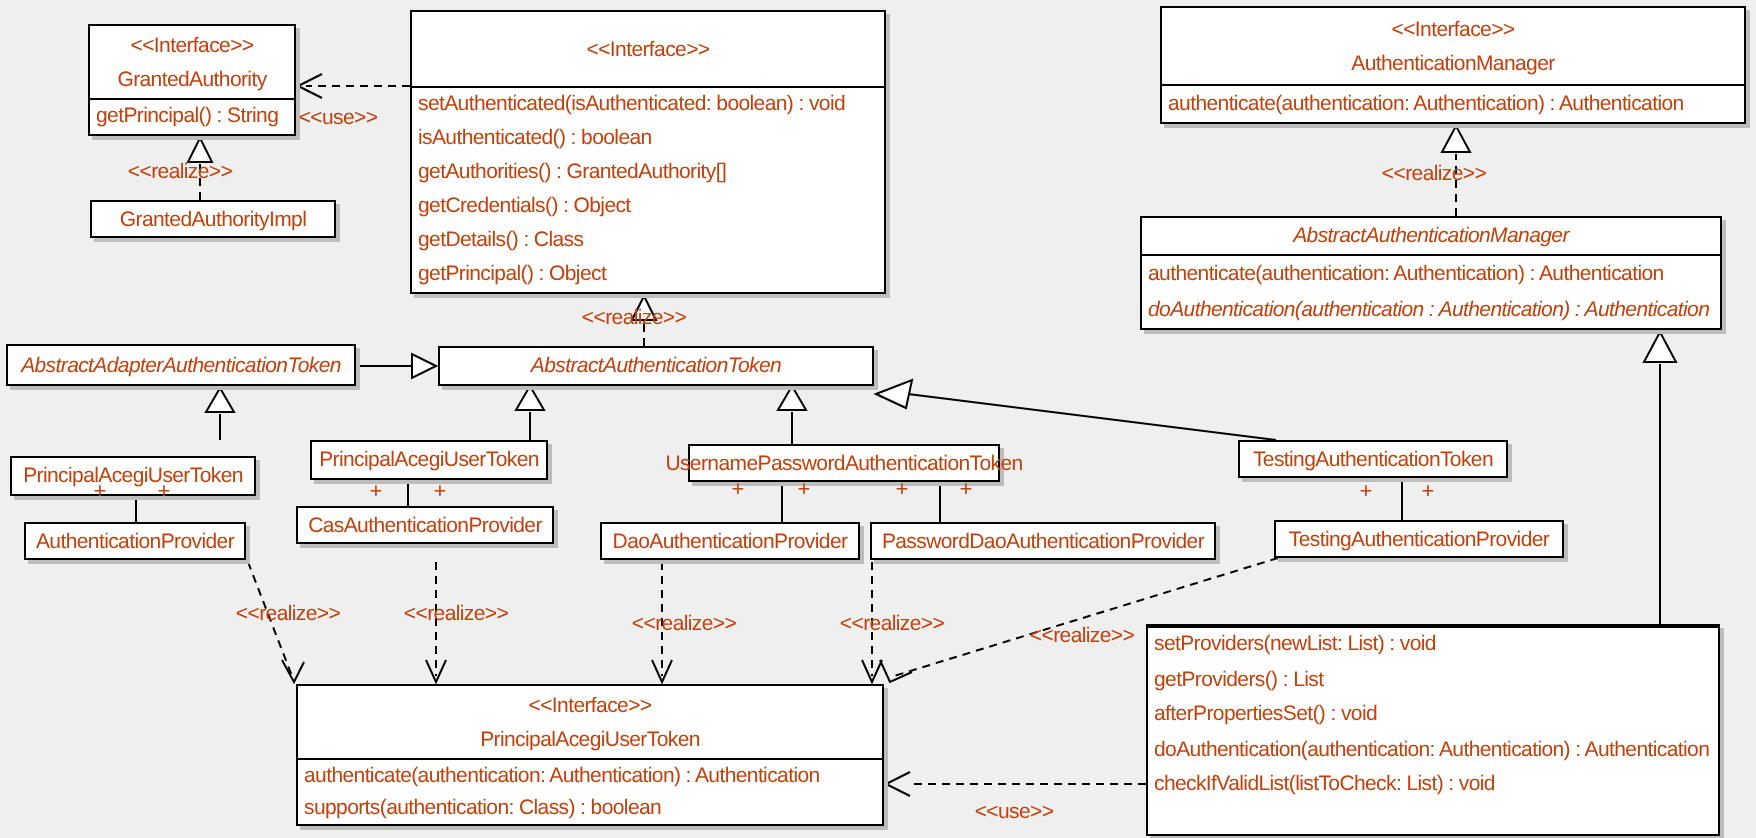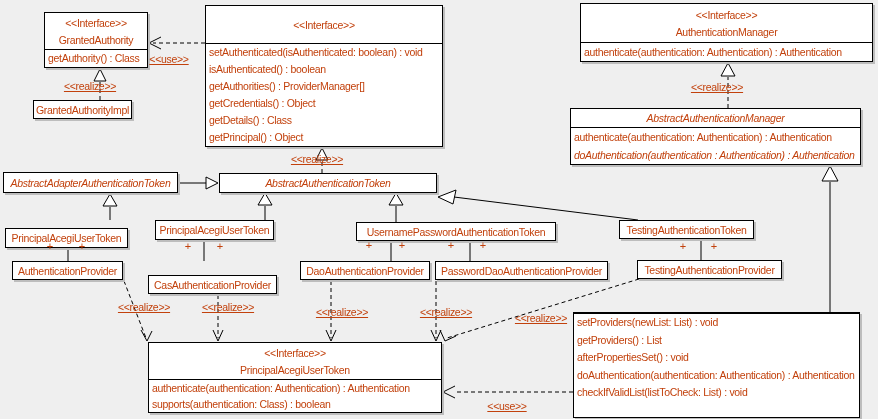--- a/index.html
+++ b/index.html
@@ -20,21 +20,20 @@
   .hd { display:flex; flex-direction:column; justify-content:center; text-align:center; }
   .st { line-height:18px; }
   .nm { line-height:16px; white-space:nowrap; }
   .it { font-style:italic; }
   .cmp { border-top:1px solid #000; }
   .m { line-height:var(--lh,17px); height:var(--lh,17px); padding-left:3px; white-space:nowrap; overflow:visible; }
   .lbl {
     position:absolute; transform:translate(-50%,-50%);
     font-size:10.5px; letter-spacing:-0.3px; white-space:nowrap;
     font-family:"Liberation Sans", sans-serif;
-    text-decoration:underline;
   }
   .plus {
     position:absolute; transform:translate(-50%,-50%);
     font-size:11px; font-family:"Liberation Sans", sans-serif;
   }
 </style>
 </head>
 <body>
 
 <div class="stage">
@@ -90,36 +89,36 @@
       <polyline points="440,330 445,341 456,336"></polyline>
     </g>
   </svg>
 
   <div class="box" style="left:44px;top:12px;width:104px;height:56px">
     <div class="hd" style="height:36px">
       <div class="st">&lt;&lt;Interface&gt;&gt;</div>
       <div class="nm">GrantedAuthority</div>
     </div>
     <div class="cmp" style="--lh:17px">
-      <div class="m">getAuthority() : Class</div>
-    </div>
-  </div>
-
-  <div class="box name-only" style="left:33px;top:100px;width:99px;height:19px">
+      <div class="m">getPrincipal() : String</div>
+    </div>
+  </div>
+
+  <div class="box name-only" style="left:45px;top:100px;width:123px;height:19px">
     <span class="nm">GrantedAuthorityImpl</span>
   </div>
 
   <div class="box" style="left:205px;top:5px;width:238px;height:142px">
     <div class="hd" style="height:37px">
       <div class="st">&lt;&lt;Interface&gt;&gt;</div>
     </div>
     <div class="cmp" style="--lh:17px">
       <div class="m">setAuthenticated(isAuthenticated: boolean) : void</div>
       <div class="m">isAuthenticated() : boolean</div>
-      <div class="m">getAuthorities() : ProviderManager[]</div>
+      <div class="m">getAuthorities() : GrantedAuthority[]</div>
       <div class="m">getCredentials() : Object</div>
       <div class="m">getDetails() : Class</div>
       <div class="m">getPrincipal() : Object</div>
     </div>
   </div>
 
   <div class="box" style="left:580px;top:3px;width:293px;height:59px">
     <div class="hd" style="height:38px">
       <div class="st">&lt;&lt;Interface&gt;&gt;</div>
       <div class="nm">AuthenticationManager</div>
@@ -148,33 +147,33 @@
   </div>
 
   <div class="box name-only" style="left:5px;top:228px;width:123px;height:20px">
     <span class="nm">PrincipalAcegiUserToken</span>
   </div>
 
   <div class="box name-only" style="left:155px;top:220px;width:119px;height:20px">
     <span class="nm">PrincipalAcegiUserToken</span>
   </div>
 
-  <div class="box name-only" style="left:356px;top:222px;width:200px;height:19px">
+  <div class="box name-only" style="left:344px;top:222px;width:156px;height:19px">
     <span class="nm">UsernamePasswordAuthenticationToken</span>
   </div>
 
   <div class="box name-only" style="left:619px;top:220px;width:135px;height:19px">
     <span class="nm">TestingAuthenticationToken</span>
   </div>
 
   <div class="box name-only" style="left:12px;top:261px;width:111px;height:19px">
     <span class="nm">AuthenticationProvider</span>
   </div>
 
-  <div class="box name-only" style="left:148px;top:275px;width:129px;height:19px">
+  <div class="box name-only" style="left:148px;top:253px;width:129px;height:19px">
     <span class="nm">CasAuthenticationProvider</span>
   </div>
 
   <div class="box name-only" style="left:300px;top:261px;width:130px;height:19px">
     <span class="nm">DaoAuthenticationProvider</span>
   </div>
 
   <div class="box name-only" style="left:435px;top:261px;width:173px;height:19px">
     <span class="nm">PasswordDaoAuthenticationProvider</span>
   </div>

